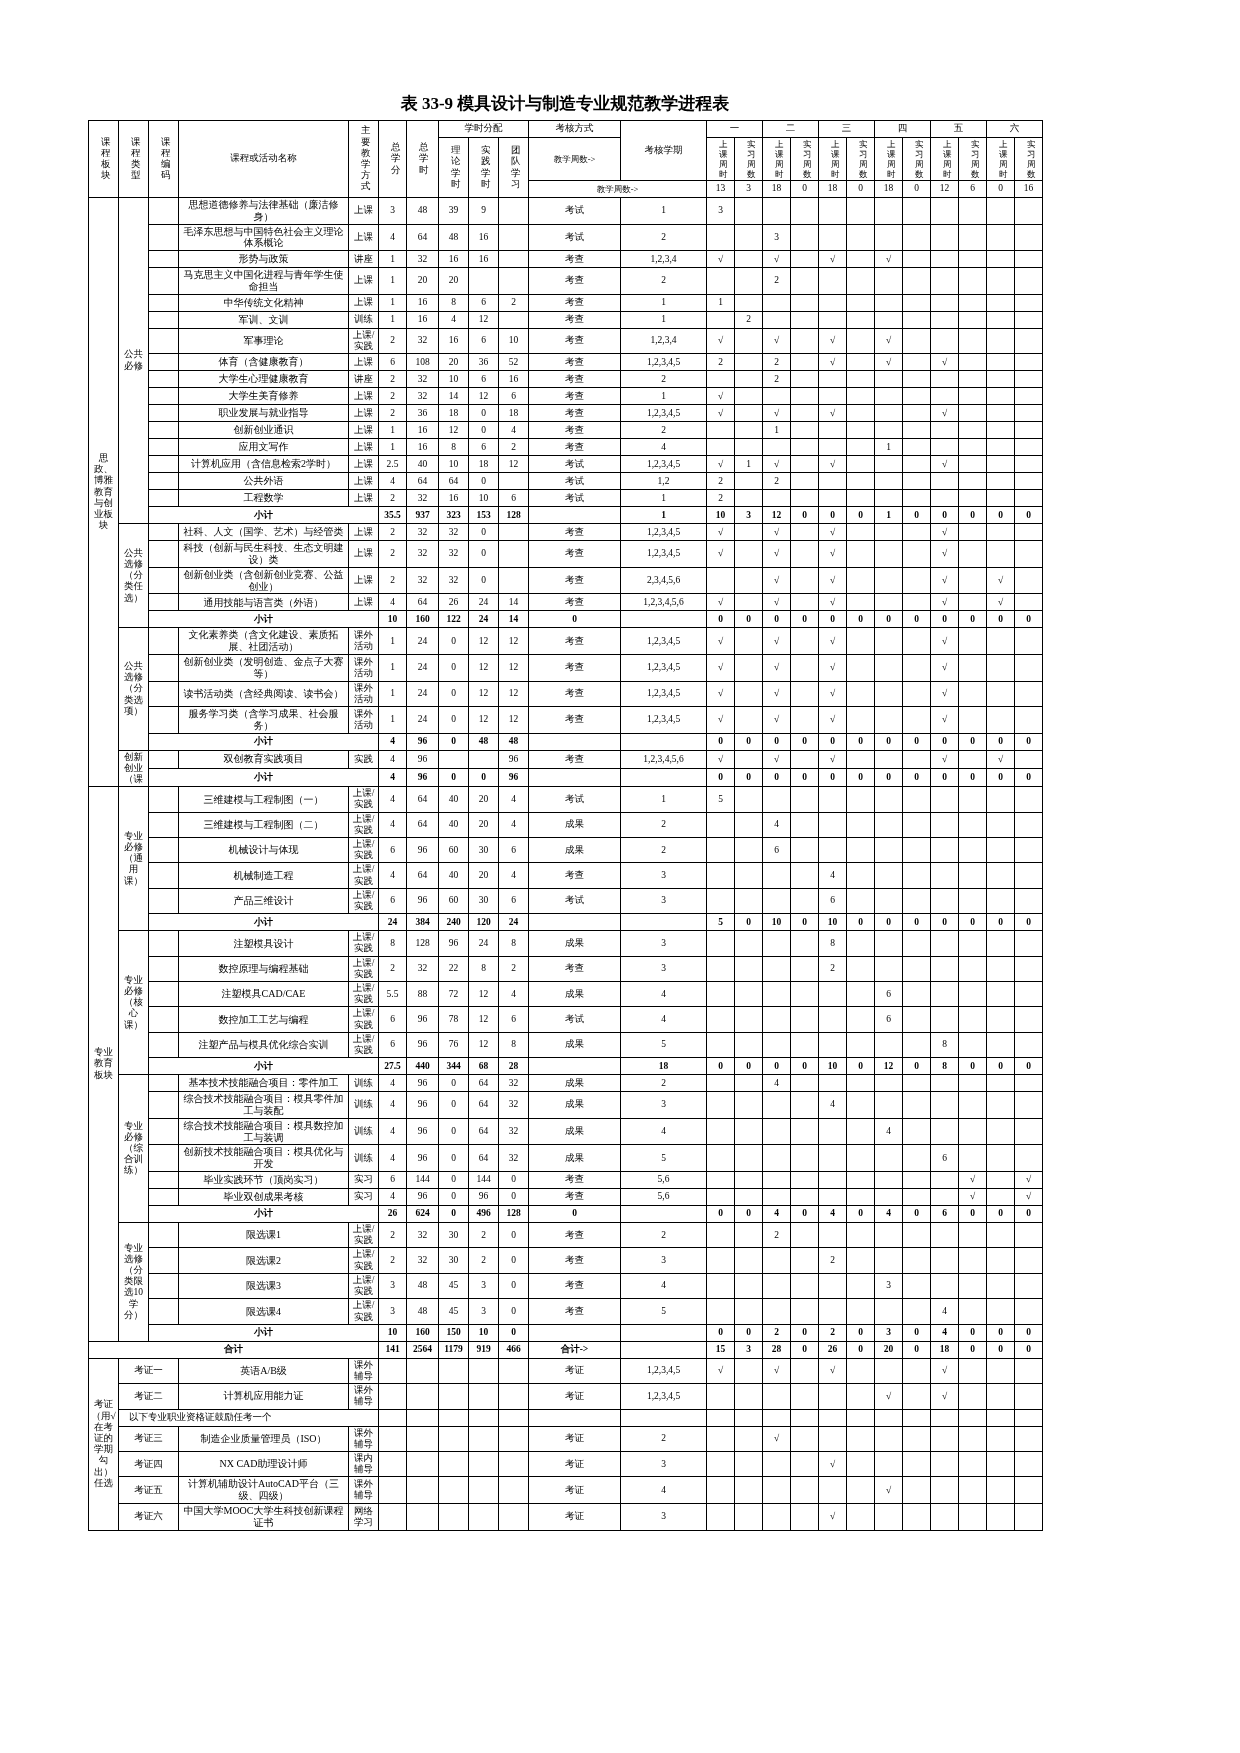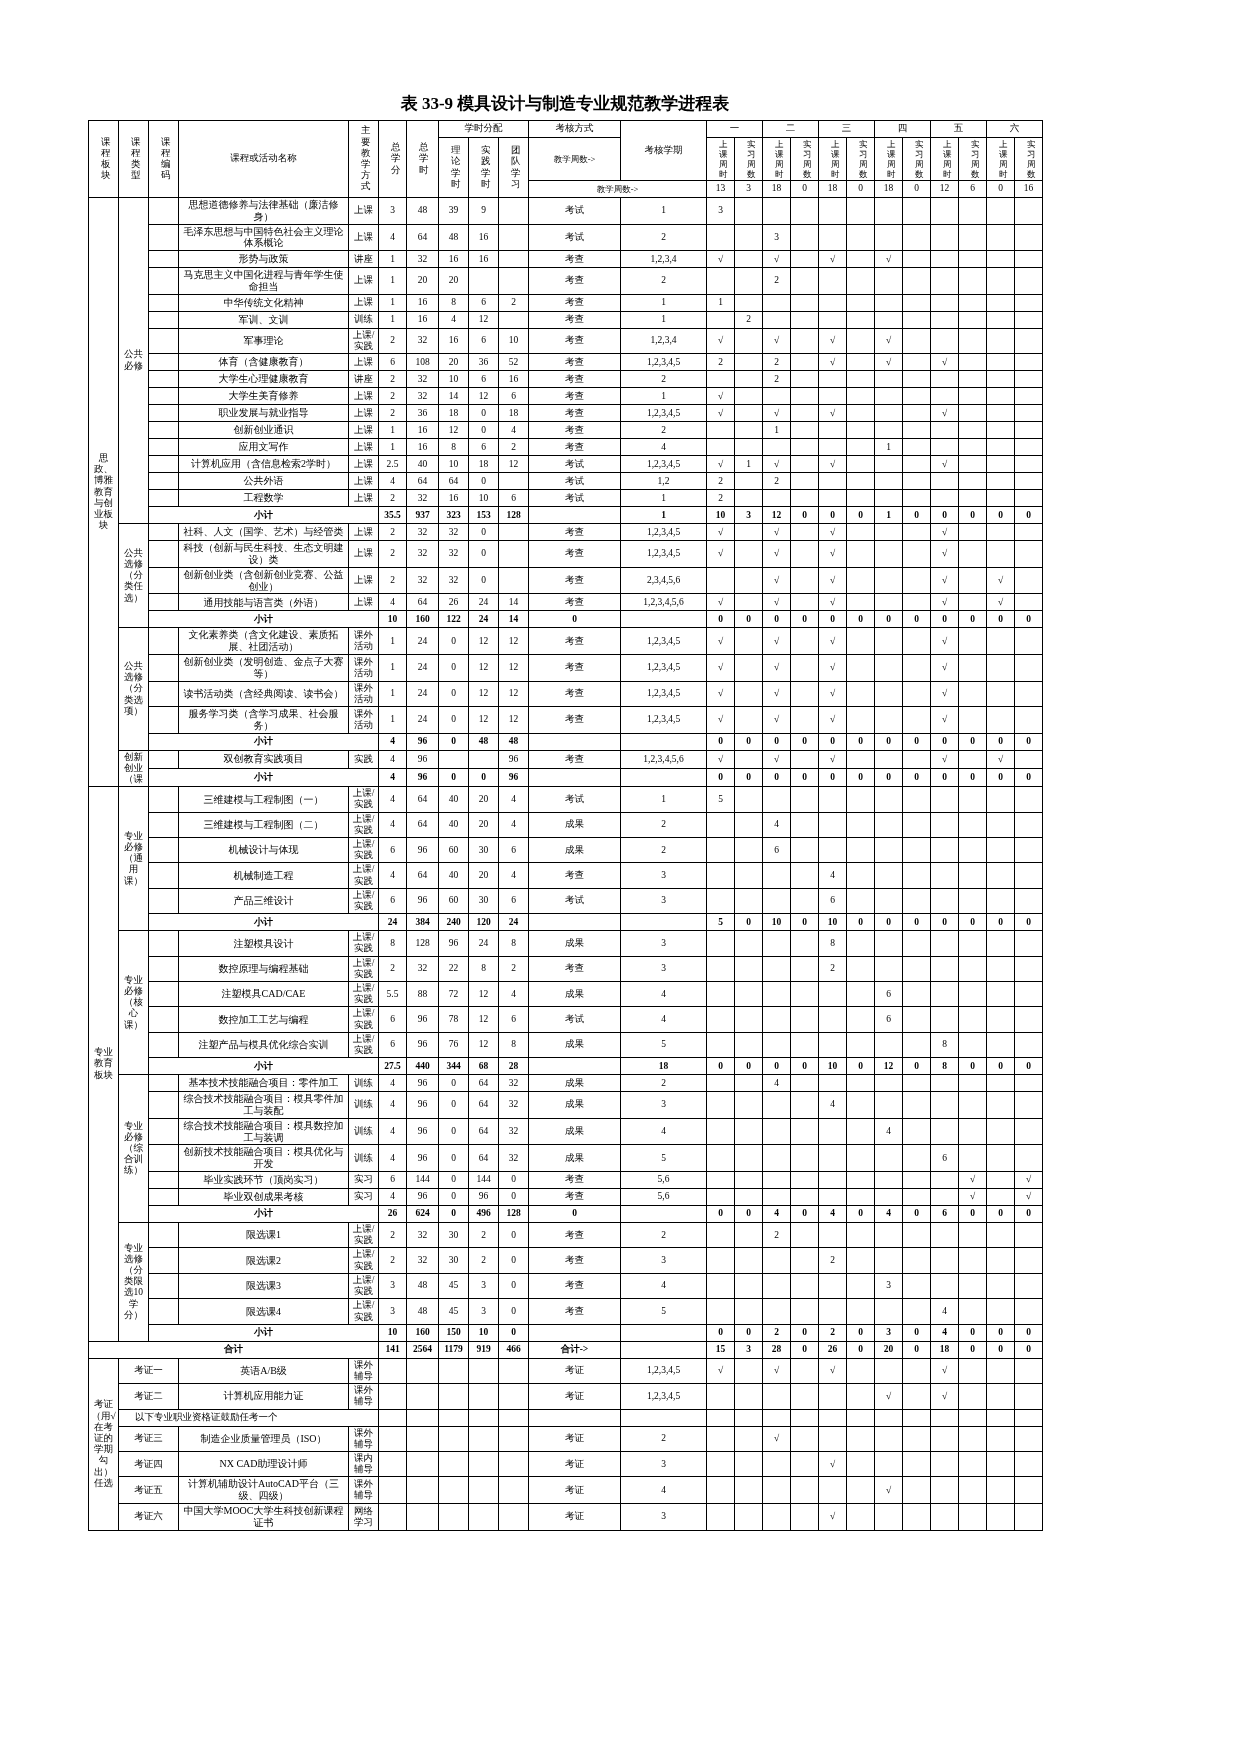--- a/index.html
+++ b/index.html
@@ -9,21 +9,21 @@
   .title{width:954px;text-align:center;font-weight:bold;font-size:17px;margin-bottom:5px;}
   table{border-collapse:collapse;table-layout:fixed;width:954px;}
   th,td{border:1px solid #000;font-size:9.5px;line-height:1.18;padding:1px;height:14px;
         text-align:center;vertical-align:middle;word-break:break-all;}
   th{font-weight:normal;padding:1px 12px;}
   td{font-weight:normal;}
   .small{font-size:8.5px;margin-top:44px;}
   .name{font-size:10px;margin-top:30px;}
   .b{font-weight:normal;}
   .bold-row td{font-weight:bold;}
-  .note{text-align:left;padding-left:16px;}
+  .note{text-align:left;padding-left:10px;}
 </style>
 </head>
 <body>
 
 <div class="sheet">
   <div class="title">表 33-9 模具设计与制造专业规范教学进程表</div>
   <div id="table-root">
       <table>
         <colgroup>
           <col style="width:30px">

